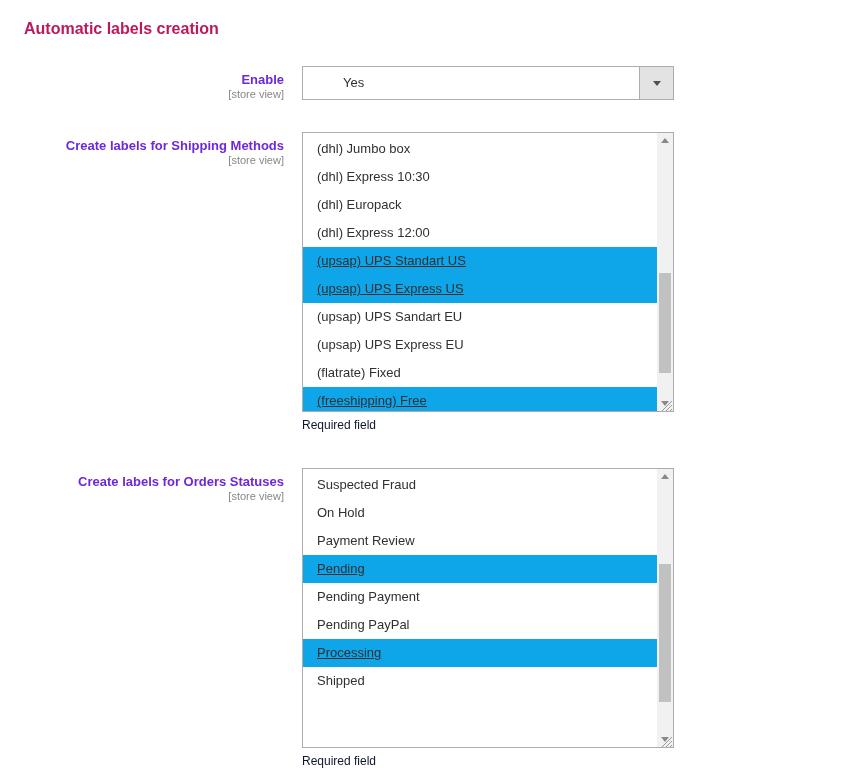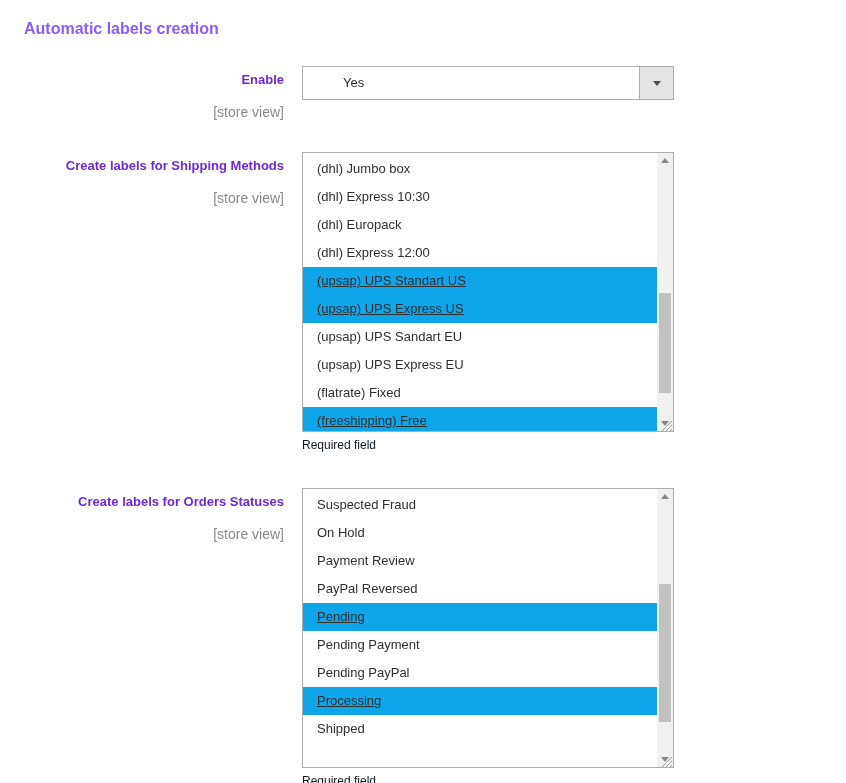--- a/index.html
+++ b/index.html
@@ -6,43 +6,43 @@
     body {
       font-family: Arial, Helvetica, sans-serif;
       background: #fff;
       padding: 20px 24px;
       width: 846px;
       color: #333;
     }
     .section-title {
       font-size: 16px;
       font-weight: 600;
-      color: #8b5cf6;
+      color: #be185d;
       margin-bottom: 28px;
     }
     .field-row {
       display: flex;
       margin-bottom: 8px;
       align-items: flex-start;
     }
     .label-col {
       width: 278px;
       text-align: right;
       padding-right: 18px;
       padding-top: 6px;
     }
     .field-label {
       font-size: 13px;
       font-weight: 600;
       color: #6d28d9;
     }
     .field-scope {
-      font-size: 14px;
+      font-size: 11px;
       color: #888;
-      margin-top: 17px;
+      margin-top: 1px;
     }
     .input-col {
       width: 400px;
     }
     .select-wrap {
       display: flex;
       border: 1px solid #adadad;
       height: 34px;
       width: 372px;
       background: #fff;
@@ -200,21 +200,20 @@
   <div class="label-col">
     <div class="field-label">Create labels for Orders Statuses</div>
     <div class="field-scope">[store view]</div>
   </div>
   <div class="input-col">
     <div class="listbox-wrap">
       <div class="listbox-items" id="status-items">
           <div class="listbox-item">Suspected Fraud</div>
           <div class="listbox-item">On Hold</div>
           <div class="listbox-item">Payment Review</div>
-          <div class="listbox-item">PayPal Reversed</div>
           <div class="listbox-item selected">Pending</div>
           <div class="listbox-item">Pending Payment</div>
           <div class="listbox-item">Pending PayPal</div>
           <div class="listbox-item selected">Processing</div>
           <div class="listbox-item">Shipped</div>
         </div>
       <div class="listbox-scrollbar">
         <div class="sb-arrow">
             <span class="sb-arrow-up"></span>
           </div>

